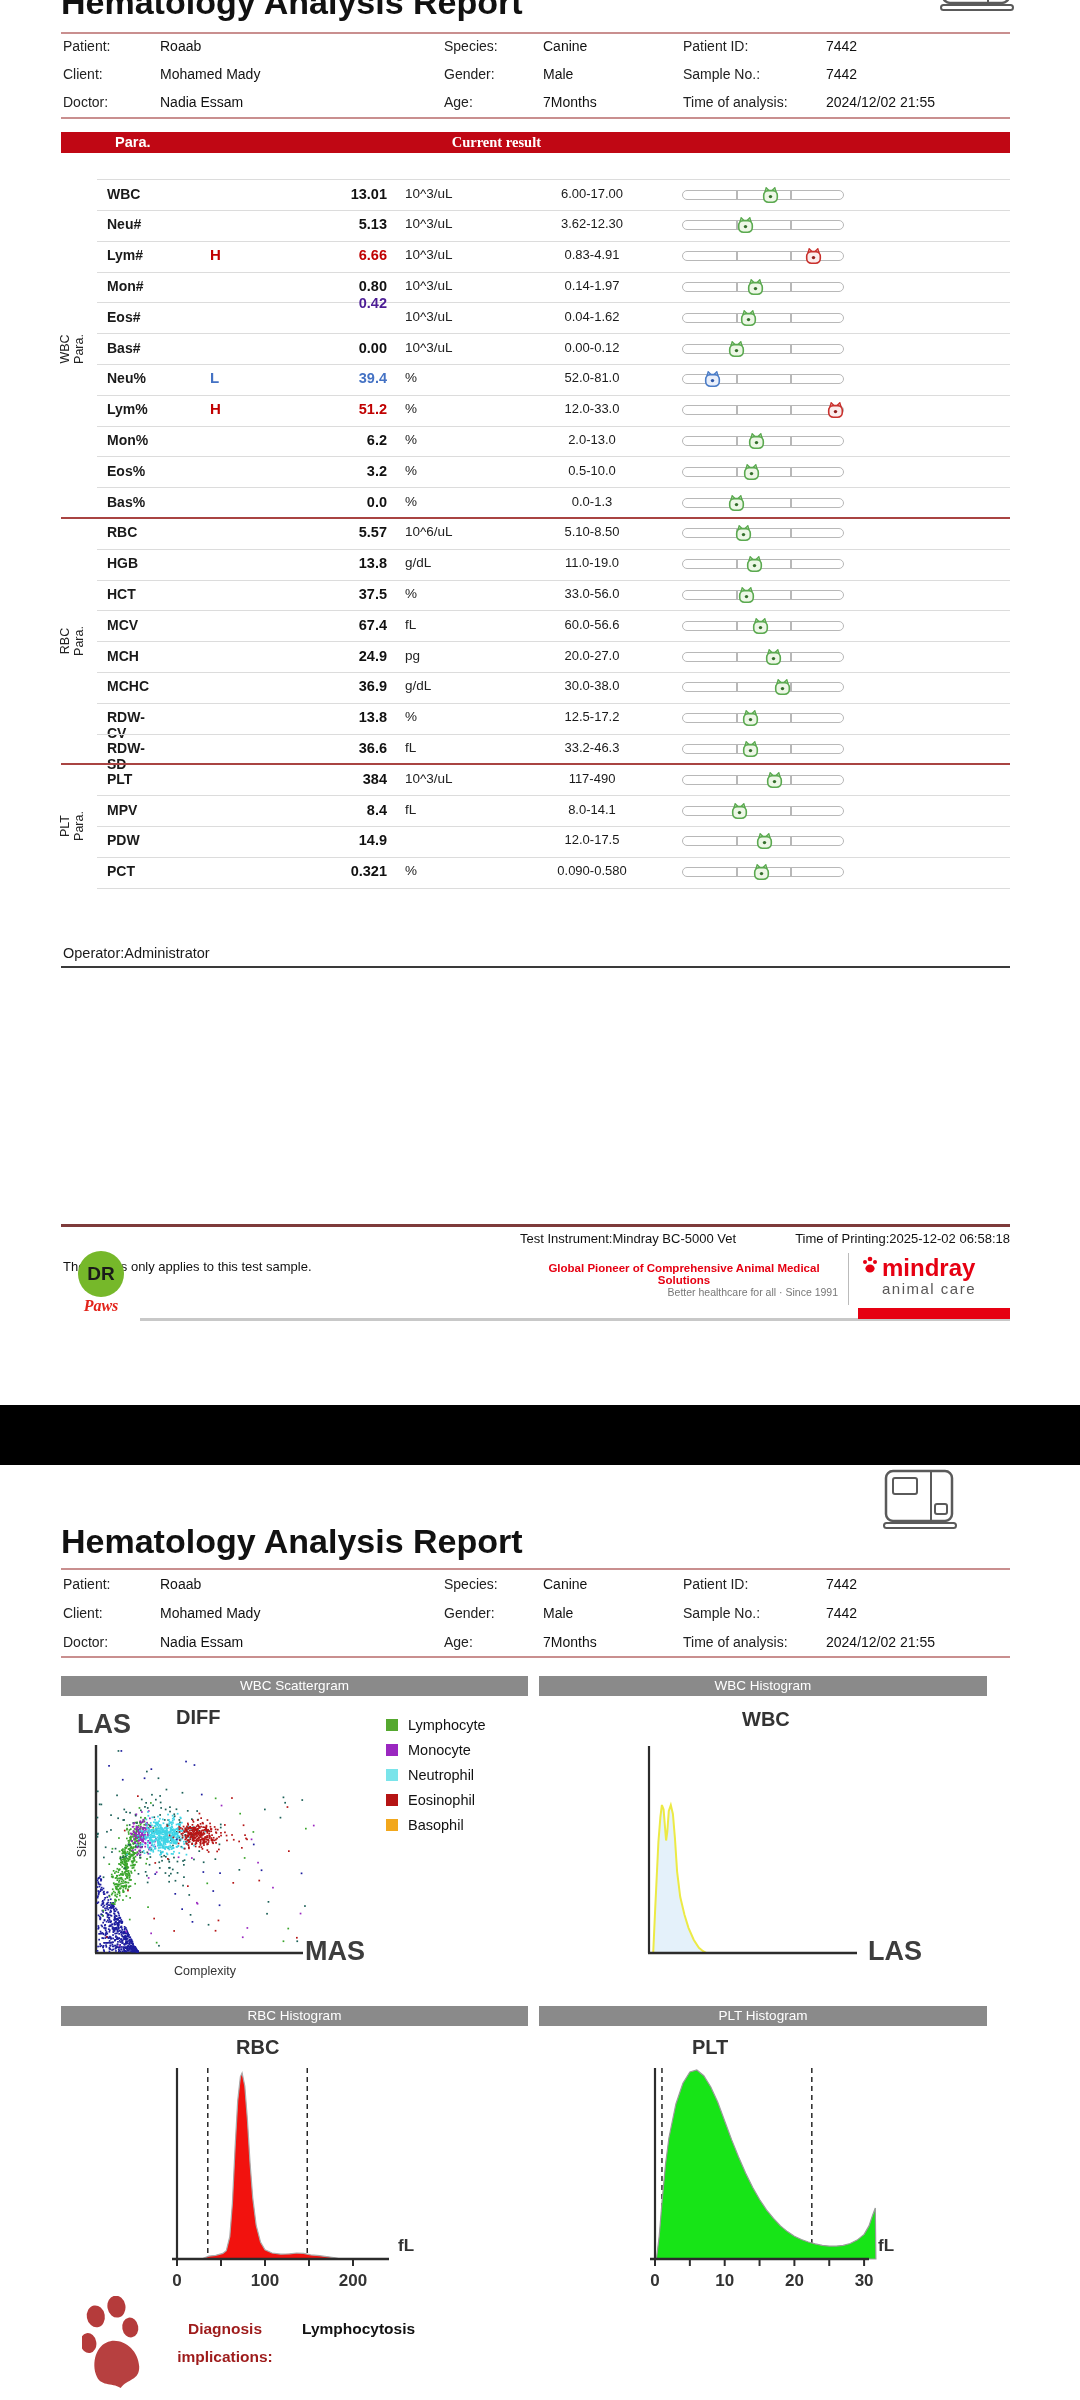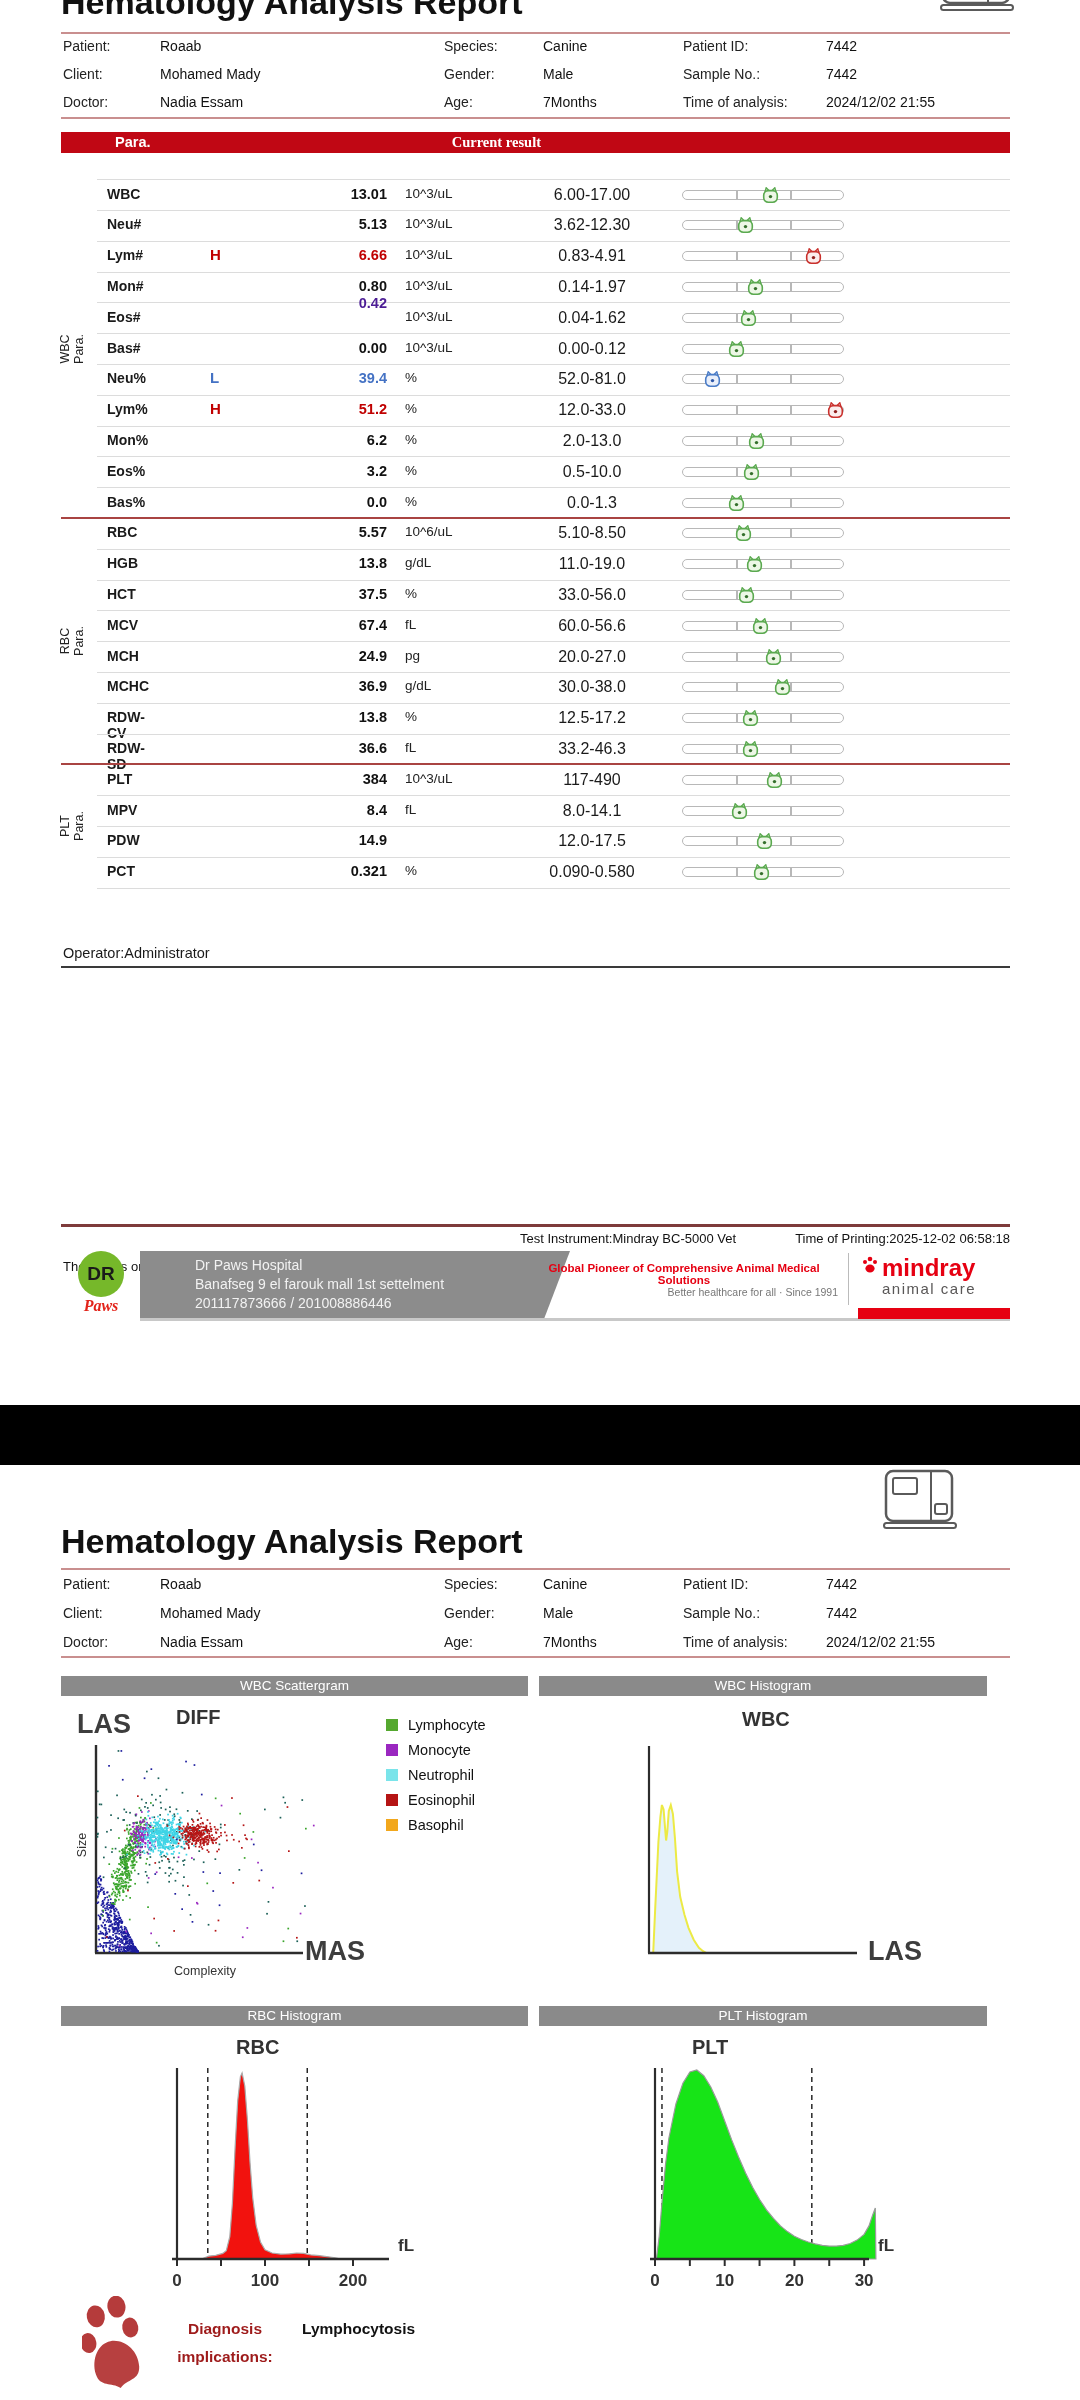--- a/index.html
+++ b/index.html
@@ -11,21 +11,21 @@
   .redline{height:2px;background:#a94442;}
   .grule{height:1px;background:#dcdcdc;}
   .plabel{font-size:14px;color:#222;}
   .pvalue{font-size:14px;color:#111;}
   .redbar{background:#c00714;color:#fff;font-weight:bold;font-size:14.5px;}
   .cell{font-size:14px;white-space:nowrap;}
   .param{font-weight:bold;font-size:14px;}
   .flag{font-weight:bold;font-size:15px;}
   .val{font-weight:bold;font-size:14.5px;text-align:right;width:107px;}
   .unit{font-size:13.5px;color:#222;}
-  .rng{font-size:16px;text-align:center;width:170px;}
+  .rng{font-size:13px;text-align:center;width:170px;}
   .vlabel{font-size:12.5px;color:#222;text-align:center;line-height:1.15;transform:translate(-50%,-50%) rotate(-90deg);white-space:nowrap;}
   .track{width:162px;height:10px;border:1.5px solid #b8b8b8;border-radius:6px;box-sizing:border-box;background:#fff;}
   .tick{width:1.5px;height:10px;background:#b8b8b8;}
   .footnote{font-size:13px;color:#111;white-space:nowrap;}
   .graybar{background:#8a8a8a;color:#fff;font-size:13.5px;text-align:center;line-height:20px;font-weight:normal;}
   .chart-title{font-size:20px;font-weight:bold;color:#333;}
   .axis-big{font-size:27px;font-weight:bold;color:#3d3d3d;}
   .axis-small{font-size:12.5px;color:#333;}
   .ticklab{font-size:17px;font-weight:bold;color:#333;}
   .legend-item{display:flex;align-items:center;height:25px;}
@@ -515,25 +515,20 @@
   <div class="abs" style="left:61px;top:966px;width:949px;height:2px;background:#3a3a3a;"></div>
 
   <div class="abs" style="left:61px;top:1224px;width:949px;height:2.5px;background:#7e3b3b;"></div>
   <div class="abs footnote" style="left:63px;top:1231px;margin-top:28px;">The results only applies to this test sample.</div>
   <div class="abs footnote" style="left:520px;top:1231px;">Test Instrument:Mindray BC-5000 Vet</div>
   <div class="abs footnote" style="left:770px;top:1231px;width:240px;text-align:right;">Time of Printing:2025-12-02 06:58:18</div>
 
   <div class="abs" style="left:63px;top:1251px;width:76px;height:68px;">
     <div class="drpaws-circ" style="margin:0 auto;">DR</div>
     <div class="drpaws-tx">Paws</div>
-  </div>
-  <div class="abs gbanner" style="left:140px;top:1251px;width:430px;height:68px;">
-    <div class="abs" style="left:55px;top:5px;">Dr Paws Hospital</div>
-    <div class="abs" style="left:55px;top:24px;">Banafseg 9 el farouk mall 1st settelment</div>
-    <div class="abs" style="left:55px;top:43px;">201117873666 / 201008886446</div>
   </div>
   <div class="abs slogan1" style="left:528px;top:1262px;width:312px;">Global Pioneer of Comprehensive Animal Medical Solutions</div>
   <div class="abs slogan2" style="left:600px;top:1286px;width:238px;">Better healthcare for all  ·  Since 1991</div>
   <div class="abs" style="left:848px;top:1253px;width:1px;height:52px;background:#bbb;"></div>
   <div class="abs" style="left:862px;top:1256px;">
     <div style="display:flex;align-items:flex-start;">
       <svg width="16" height="18" viewBox="0 0 16 18">
         <circle cx="3" cy="6" r="2" fill="#e60012"></circle>
           <circle cx="8" cy="3" r="2.3" fill="#e60012"></circle>
         <circle cx="13" cy="6" r="2" fill="#e60012"></circle>

